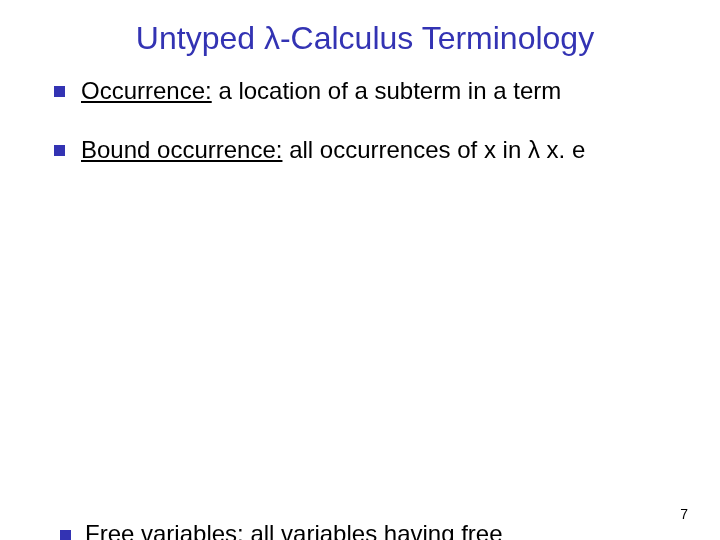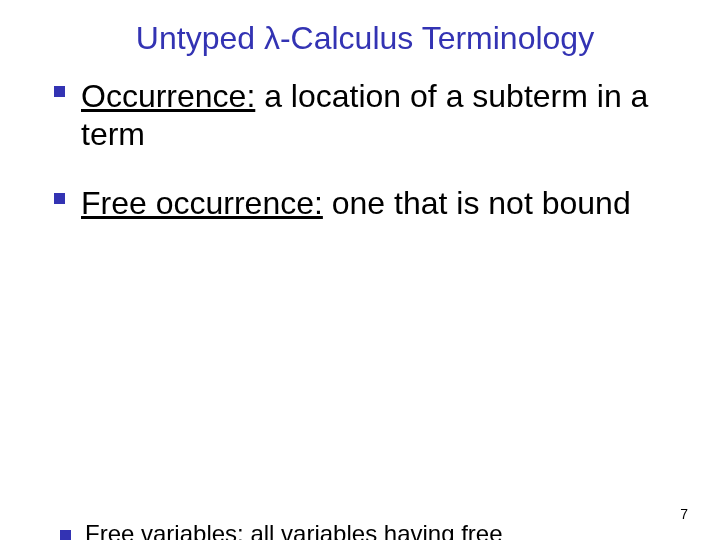--- a/index.html
+++ b/index.html
@@ -28,21 +28,21 @@
   }
   ul.bullets {
     list-style: none;
     padding: 0 0 0 4px;
     margin: 0;
   }
   ul.bullets > li {
     display: flex;
     align-items: flex-start;
     margin-bottom: 30px;
-    font-size: 32px;
+    font-size: 24px;
     line-height: 1.2;
   }
   .sq {
     display: inline-block;
     width: 11px;
     height: 11px;
     min-width: 11px;
     background: #3333b3;
     margin-top: 9px;
     margin-right: 16px;
@@ -87,21 +87,21 @@
   <ul class="bullets">
     <li>
       <span class="sq"></span>
       <span class="txt">
         <span class="u">Occurrence:</span><span> a location of a subterm in a term</span>
       </span>
     </li>
     <li>
       <span class="sq"></span>
       <span class="txt">
-        <span class="u">Free occurrence:</span><span> one that is not bound</span>
+        <span class="u">Bound occurrence:</span><span> all occurrences of x in λ x. e</span>
       </span>
     </li>
   </ul>
 
   <div class="cutoff">
     <span class="sq2"></span><span class="u">Free variables:</span><span> all variables having free</span>
   </div>
 
   <div class="pagenum">7</div>
 </div>

